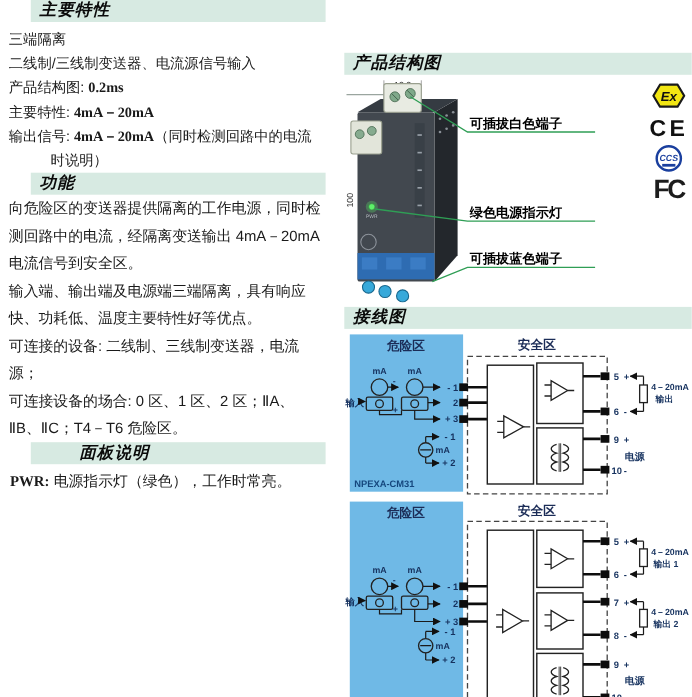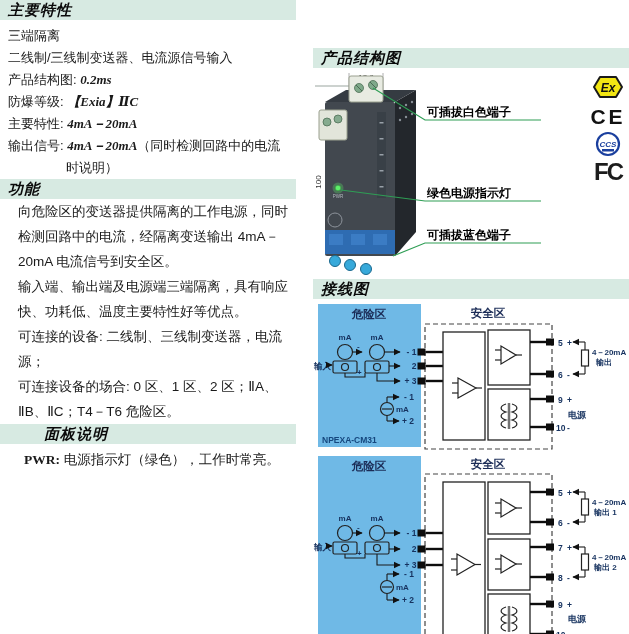--- a/index.html
+++ b/index.html
@@ -1,31 +1,31 @@
 <!DOCTYPE html>
 <html><head>
 <meta charset="utf-8">
 <style>
   html,body{margin:0;padding:0;background:#fff;}
   body{width:629px;height:634px;font-family:"Liberation Sans","DejaVu Sans",sans-serif;color:#1a1a1a;}
   .page{position:relative;width:629px;height:634px;overflow:hidden;background:#fff;}
   .col-left{position:absolute;left:0;top:0;width:296px;}
   .col-right{position:absolute;left:313px;top:4px;width:316px;margin-top:36px;}
   .sec-header{background:#d7eae2;font-weight:bold;font-style:italic;font-size:15px;line-height:20px;height:20px;padding-left:8px;letter-spacing:1px;color:#0a0a0a;}
-  .col-left .sec-header{margin-top:0;}
+  .col-left .sec-header{margin-top:0;margin-left:28px;}
   .hdr1{margin-top:8px;}
   .feat-lines{margin-top:5px;}
   .feat-line{font-size:13px;line-height:22px;padding-left:8px;white-space:nowrap;}
-  .feat-line.indent{padding-left:66px;}
-  .fl-b{font-weight:bold;font-family:"Liberation Serif","DejaVu Serif",serif;font-style:italic;}
-  .para{font-size:13.5px;line-height:25px;padding-left:18px;padding-right:2px;}
+  .feat-line.indent{padding-left:46px;}
+  .fl-b{font-weight:bold;font-family:"Liberation Serif","DejaVu Serif",serif;}
+  .para{font-size:13.5px;line-height:25px;padding-left:8px;padding-right:2px;}
   .gap-func{margin-top:24px;}
   .gap-app{margin-top:12px;}
   .gap-panel{margin-top:22px;padding-left:44px;}
-  .panel-line{font-size:13.5px;line-height:25px;padding-left:24px;margin-top:3px;}
+  .panel-line{font-size:13.5px;line-height:25px;padding-left:9px;margin-top:3px;}
   .panel-line b{font-family:"Liberation Serif","DejaVu Serif",serif;}
   svg{display:block;}
   svg text{font-family:"Liberation Sans","DejaVu Sans",sans-serif;}
   .wtxt{fill:#16325f;font-weight:bold;}
   .ztxt{fill:#1b2c57;font-weight:bold;font-size:11.5px;}
   .mtxt{fill:#15477e;font-weight:bold;font-size:8.5px;}
   .ctxt{fill:#000;font-weight:bold;font-size:12px;}
   .dimtxt{fill:#333;font-size:8px;}
   .wire{stroke:#1a1a1a;stroke-width:1.1;fill:none;}
   .thick{stroke:#0d0d0d;stroke-width:2.4;fill:none;}
@@ -39,21 +39,20 @@
 
 <div class="page">
 
   <div class="col-left">
 
     <div class="sec-header hdr1"><span>主要特性</span></div>
     <div class="feat-lines">
       <div class="feat-line"><span>三端隔离</span><span class="fl-b"></span></div>
       <div class="feat-line"><span>二线制/三线制变送器、电流源信号输入</span><span class="fl-b"></span></div>
       <div class="feat-line"><span>产品结构图: </span><span class="fl-b">0.2ms</span></div>
-      <div class="feat-line"><span>防爆等级: </span><span class="fl-b">【Exia】ⅡC</span></div>
       <div class="feat-line"><span>主要特性: </span><span class="fl-b">4mA－20mA</span></div>
       <div class="feat-line"><span>输出信号: </span><span class="fl-b">4mA－20mA</span><span>（同时检测回路中的电流</span></div>
       <div class="feat-line indent"><span>时说明）</span></div>
     </div>
 
     <div class="sec-header gap-func"><span>功能</span></div>
     <div class="para">向危险区的变送器提供隔离的工作电源，同时检测回路中的电流，经隔离变送输出 4mA－20mA 电流信号到安全区。</div>
     <div class="para">输入端、输出端及电源端三端隔离，具有响应快、功耗低、温度主要特性好等优点。</div>
 
     <div class="para">可连接的设备: 二线制、三线制变送器，电流源；</div>

